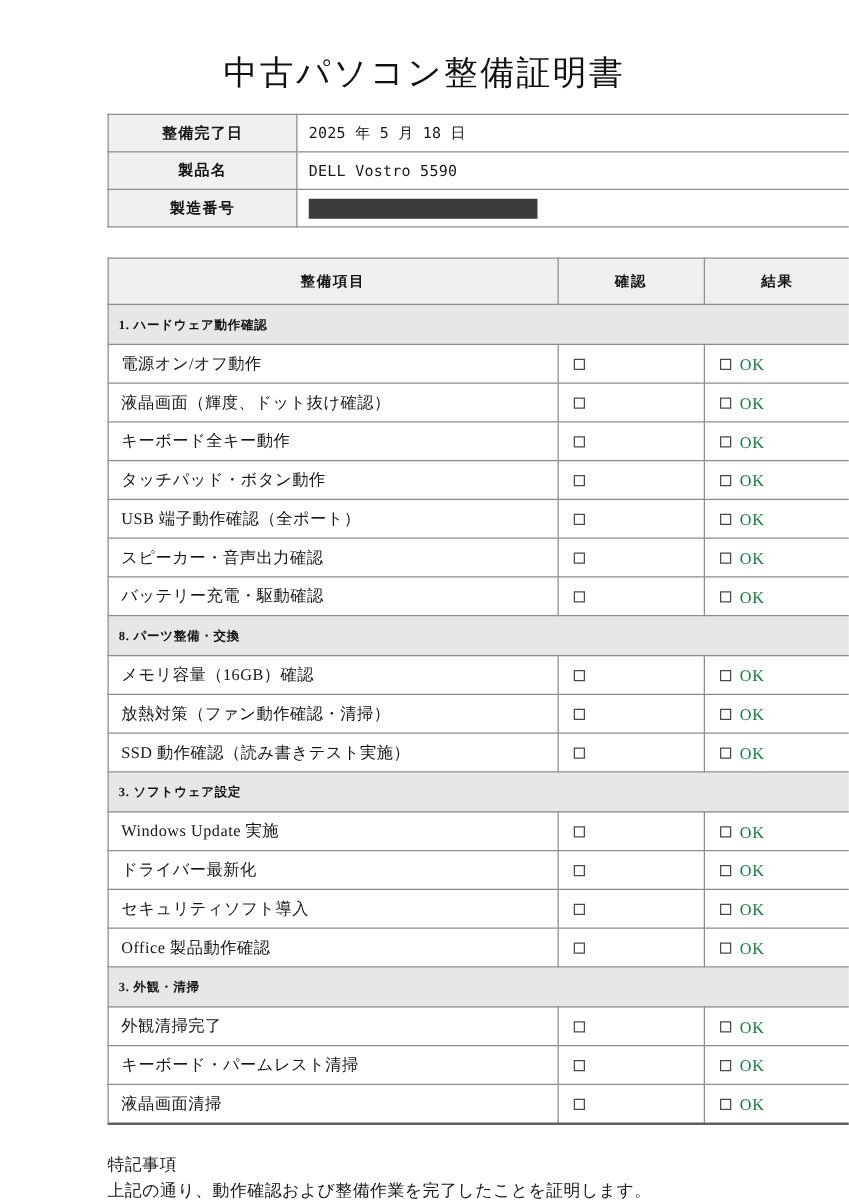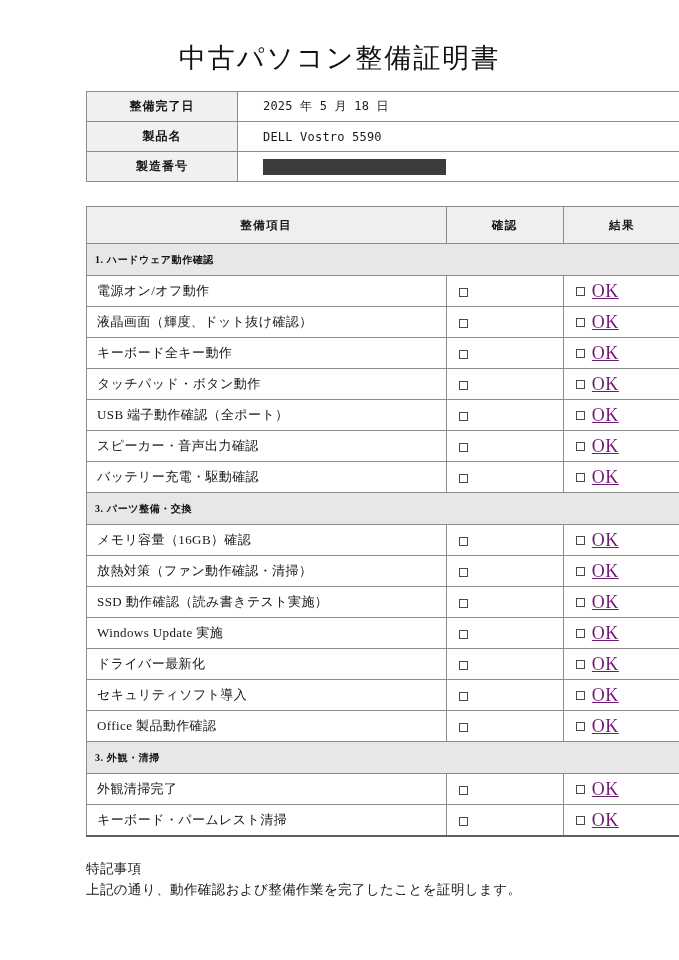--- a/index.html
+++ b/index.html
@@ -58,21 +58,21 @@
     width: 148px;
     background: #f0f0f0;
     text-align: center;
     font-family: "DejaVu Sans", "Liberation Sans", sans-serif;
     font-weight: bold;
     font-size: 12px;
     letter-spacing: 1px;
     color: #141414;
   }
   .info-table td.value {
-    padding-left: 25px;
+    padding-left: 9px;
     font-family: "DejaVu Sans Mono", "Liberation Mono", monospace;
     font-size: 12px;
     color: #1a1a1a;
     letter-spacing: 0.2px;
   }
   .redaction-bar {
     display: inline-block;
     width: 183px;
     height: 16px;
     background: #3c3c3c;
@@ -130,25 +130,24 @@
     width: 9px;
     height: 9px;
     border: 1px solid #4a4a4a;
     background: #ffffff;
     vertical-align: middle;
     box-sizing: border-box;
   }
   .ok-label {
     display: inline-block;
     margin-left: 7px;
-    font-size: 18px;
+    font-size: 13px;
     letter-spacing: 0.5px;
     vertical-align: middle;
-    color: #701a75;
-    text-decoration: underline;
+    color: #15803d;
   }
 
   
   .footer {
     margin-top: 22px;
     width: 497px;
   }
   .footer .note-title,
   .footer .note-body {
     font-size: 13.5px;
@@ -227,36 +226,39 @@
           <td class="item-name">スピーカー・音声出力確認</td>
           <td class="cell-check"><span class="checkbox"></span></td>
           <td class="cell-result"><span class="checkbox"></span><span class="ok-label">OK</span></td>
         </tr>
         <tr class="item-row">
           <td class="item-name">バッテリー充電・駆動確認</td>
           <td class="cell-check"><span class="checkbox"></span></td>
           <td class="cell-result"><span class="checkbox"></span><span class="ok-label">OK</span></td>
         </tr>
         <tr class="section-row">
-          <td colspan="3">3. パーツ整備・交換</td>
+          <td colspan="3">8. パーツ整備・交換</td>
         </tr>
         <tr class="item-row">
           <td class="item-name">メモリ容量（16GB）確認</td>
           <td class="cell-check"><span class="checkbox"></span></td>
           <td class="cell-result"><span class="checkbox"></span><span class="ok-label">OK</span></td>
         </tr>
         <tr class="item-row">
           <td class="item-name">放熱対策（ファン動作確認・清掃）</td>
           <td class="cell-check"><span class="checkbox"></span></td>
           <td class="cell-result"><span class="checkbox"></span><span class="ok-label">OK</span></td>
         </tr>
         <tr class="item-row">
           <td class="item-name">SSD 動作確認（読み書きテスト実施）</td>
           <td class="cell-check"><span class="checkbox"></span></td>
           <td class="cell-result"><span class="checkbox"></span><span class="ok-label">OK</span></td>
+        </tr>
+        <tr class="section-row">
+          <td colspan="3">3. ソフトウェア設定</td>
         </tr>
         <tr class="item-row">
           <td class="item-name">Windows Update 実施</td>
           <td class="cell-check"><span class="checkbox"></span></td>
           <td class="cell-result"><span class="checkbox"></span><span class="ok-label">OK</span></td>
         </tr>
         <tr class="item-row">
           <td class="item-name">ドライバー最新化</td>
           <td class="cell-check"><span class="checkbox"></span></td>
           <td class="cell-result"><span class="checkbox"></span><span class="ok-label">OK</span></td>
@@ -274,20 +276,25 @@
         <tr class="section-row">
           <td colspan="3">3. 外観・清掃</td>
         </tr>
         <tr class="item-row">
           <td class="item-name">外観清掃完了</td>
           <td class="cell-check"><span class="checkbox"></span></td>
           <td class="cell-result"><span class="checkbox"></span><span class="ok-label">OK</span></td>
         </tr>
         <tr class="item-row">
           <td class="item-name">キーボード・パームレスト清掃</td>
+          <td class="cell-check"><span class="checkbox"></span></td>
+          <td class="cell-result"><span class="checkbox"></span><span class="ok-label">OK</span></td>
+        </tr>
+        <tr class="item-row">
+          <td class="item-name">液晶画面清掃</td>
           <td class="cell-check"><span class="checkbox"></span></td>
           <td class="cell-result"><span class="checkbox"></span><span class="ok-label">OK</span></td>
         </tr>
       </tbody>
   </table>
 
   <div class="footer">
     <div class="note-title">特記事項</div>
     <div class="note-body">上記の通り、動作確認および整備作業を完了したことを証明します。</div>
 

